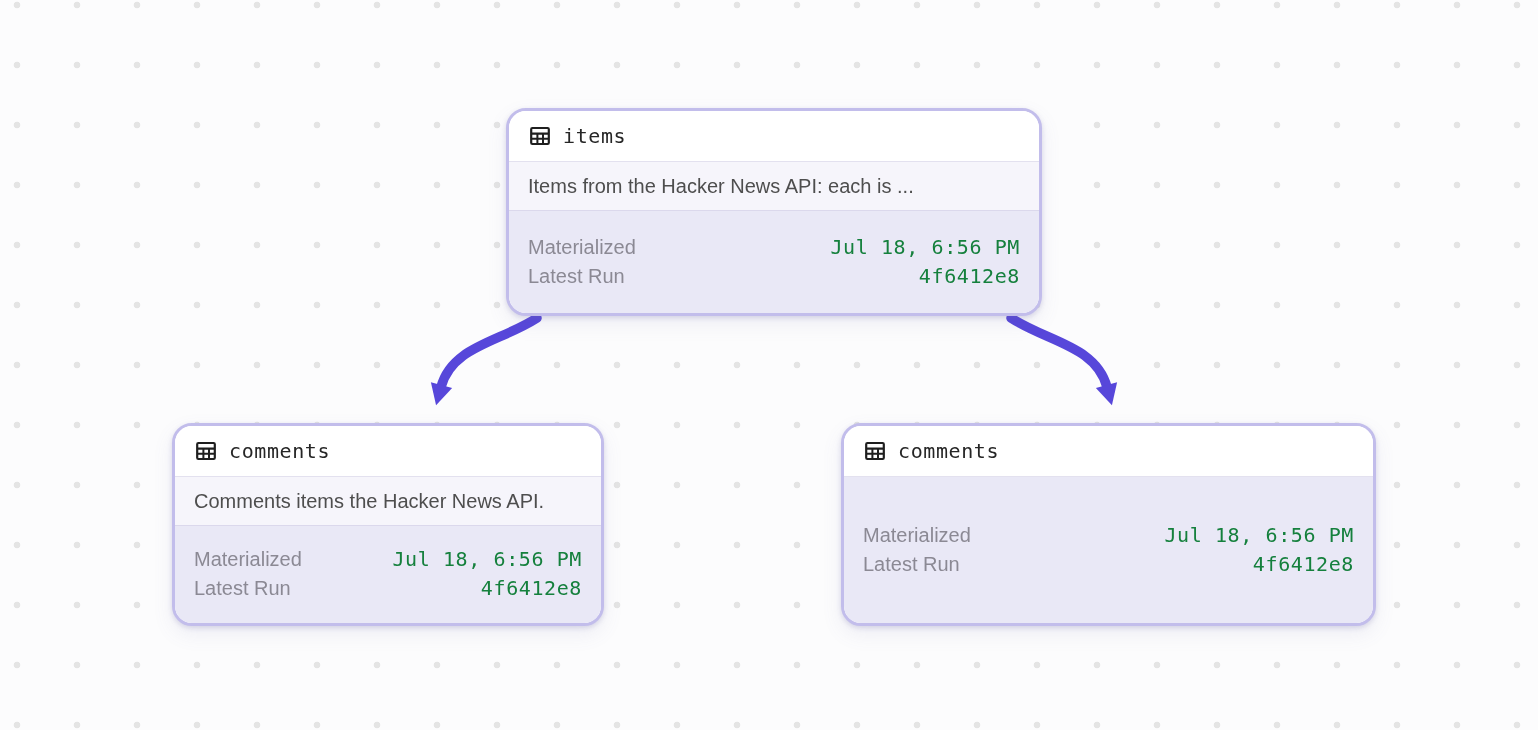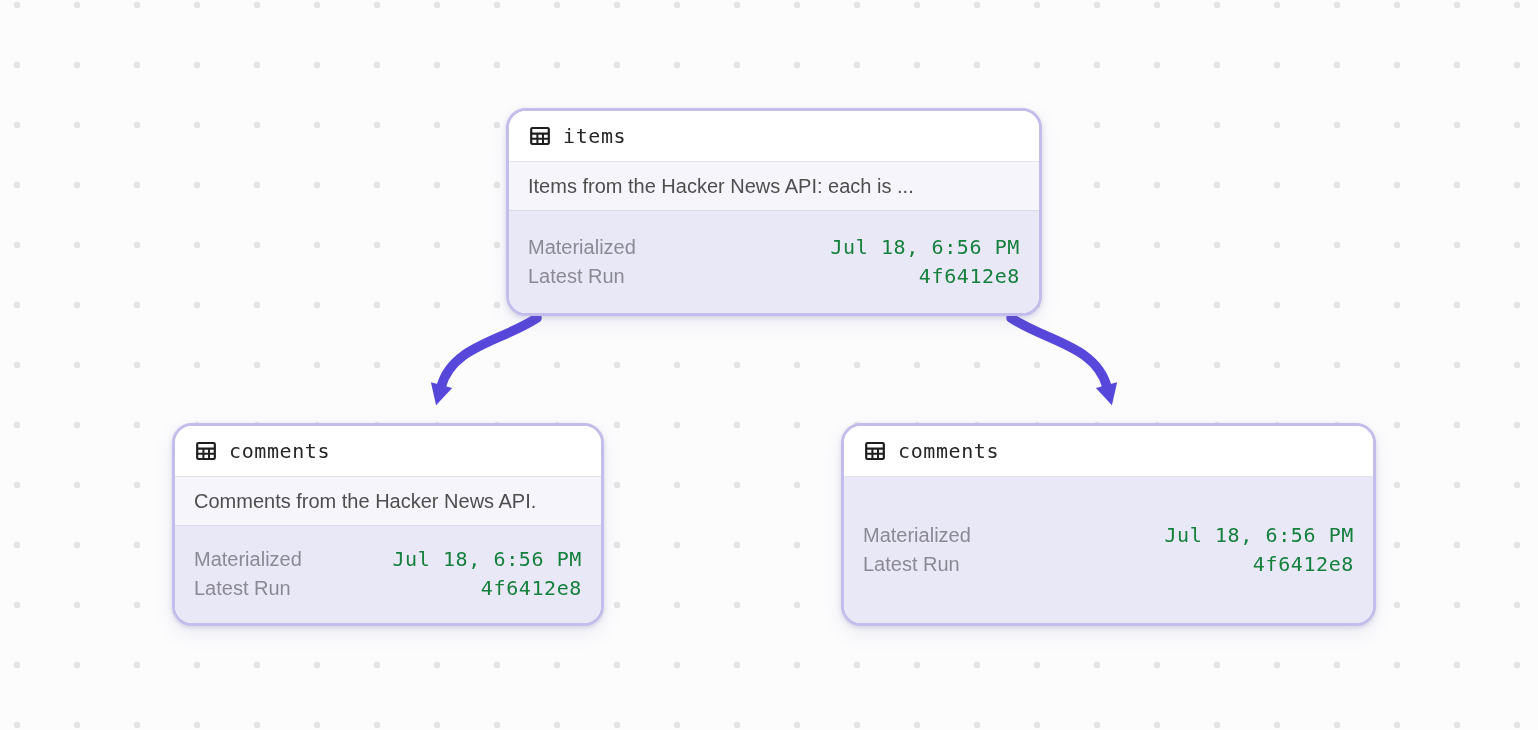--- a/index.html
+++ b/index.html
@@ -142,21 +142,21 @@
     <div class="node-header">
       <svg class="table-icon" width="24" height="24" viewBox="0 0 24 24" fill="none" xmlns="http://www.w3.org/2000/svg">
         <rect x="3.2" y="4" width="17.6" height="16" rx="1.2" stroke="#1F1F1F" stroke-width="2.2"></rect>
         <line x1="3.2" y1="9.6" x2="20.8" y2="9.6" stroke="#1F1F1F" stroke-width="2.2"></line>
         <line x1="3.2" y1="14.8" x2="20.8" y2="14.8" stroke="#1F1F1F" stroke-width="2"></line>
         <line x1="9.4" y1="9.6" x2="9.4" y2="20" stroke="#1F1F1F" stroke-width="2"></line>
         <line x1="15" y1="9.6" x2="15" y2="20" stroke="#1F1F1F" stroke-width="2"></line>
       </svg>
       <span class="node-title">comments</span>
     </div>
-    <div class="node-desc">Comments from the Hacker News API.</div>
+    <div class="node-desc">Comments items the Hacker News API.</div>
     <div class="node-stats">
       <div class="stat-row">
         <span class="stat-label">Materialized</span>
         <span class="stat-value">Jul 18, 6:56 PM</span>
       </div>
       <div class="stat-row">
         <span class="stat-label">Latest Run</span>
         <span class="stat-value">4f6412e8</span>
       </div>
     </div>

